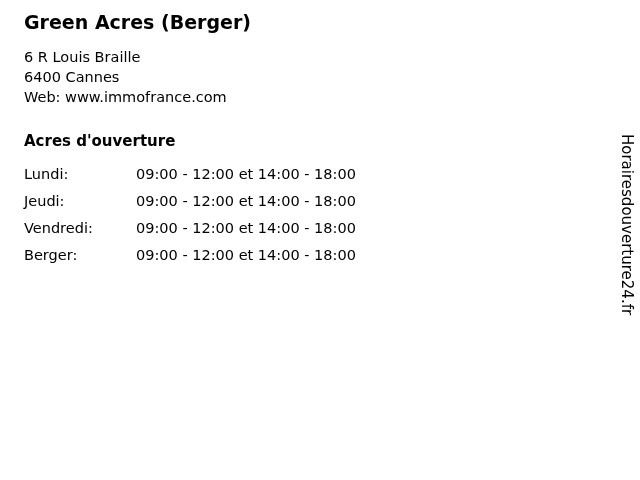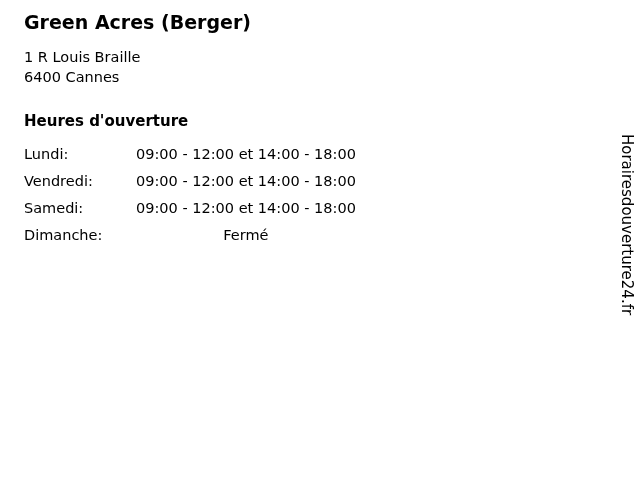--- a/index.html
+++ b/index.html
@@ -79,42 +79,43 @@
 </style>
 </head>
 <body>
 
 <div class="page">
 
   <div class="content">
 
     <h1 class="title">Green Acres (Berger)</h1>
 
-    <p class="addr-line">1 R Louis Braille</p>
+    <p class="addr-line">6 R Louis Braille</p>
     <p class="addr-line">6400 Cannes</p>
+    <p class="addr-line">Web: www.immofrance.com</p>
 
-    <h2 class="hours-heading">Heures d'ouverture</h2>
+    <h2 class="hours-heading">Acres d'ouverture</h2>
 
     <table class="hours">
       <tbody>
         <tr>
           <td class="day">Lundi:</td>
           <td class="time">09:00 - 12:00 et 14:00 - 18:00</td>
         </tr>
         <tr>
+          <td class="day">Jeudi:</td>
+          <td class="time">09:00 - 12:00 et 14:00 - 18:00</td>
+        </tr>
+        <tr>
           <td class="day">Vendredi:</td>
           <td class="time">09:00 - 12:00 et 14:00 - 18:00</td>
         </tr>
         <tr>
-          <td class="day">Samedi:</td>
+          <td class="day">Berger:</td>
           <td class="time">09:00 - 12:00 et 14:00 - 18:00</td>
-        </tr>
-        <tr>
-          <td class="day">Dimanche:</td>
-          <td class="time">Fermé</td>
         </tr>
       </tbody>
     </table>
 
   </div>
 
   <div class="vertical-brand">Horairesdouverture24.fr</div>
 
 </div>
 

